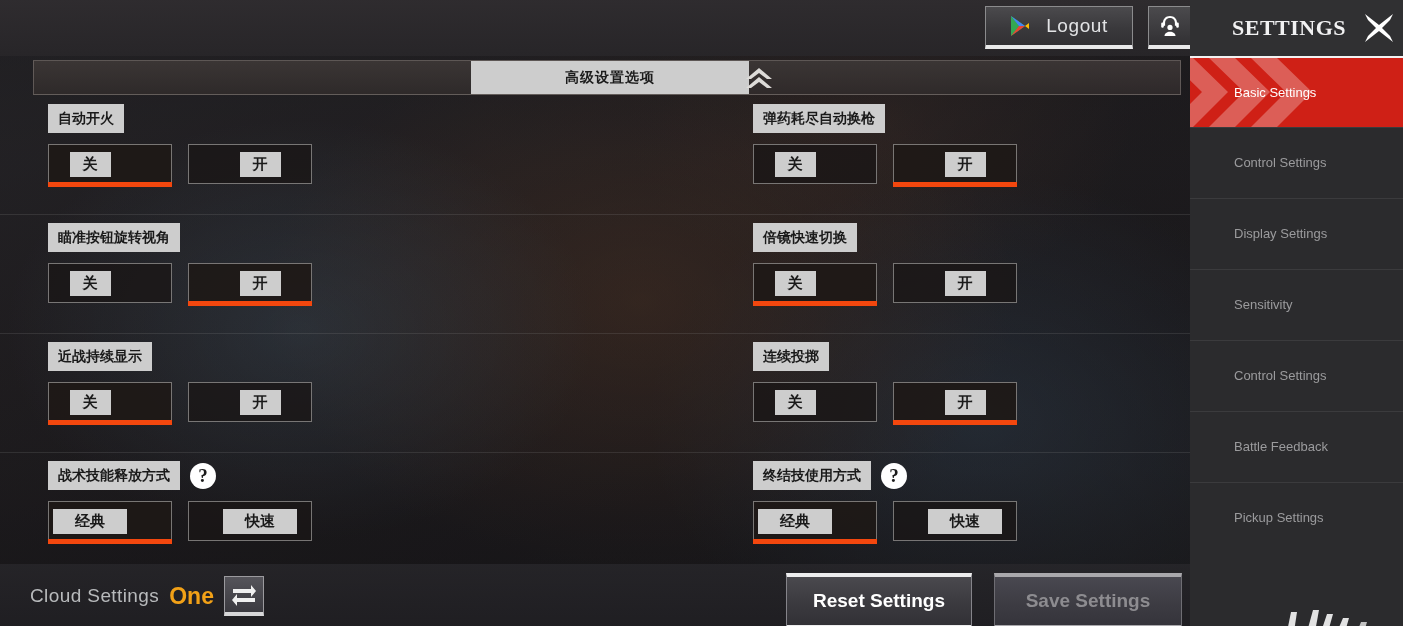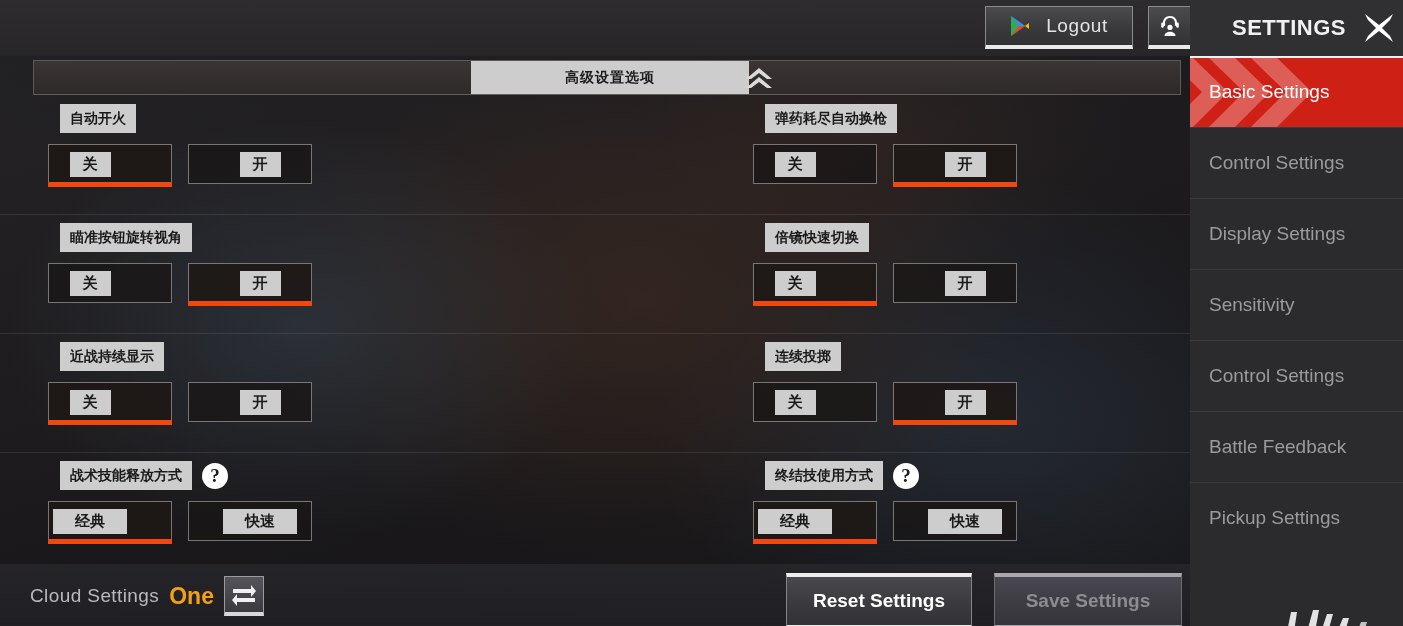--- a/index.html
+++ b/index.html
@@ -126,21 +126,21 @@
     display: inline-block;
     height: 29px;
     background: #cdcdcd;
     color: #1a1a1a;
     font-size: 14px;
     font-weight: bold;
     line-height: 29px;
     padding: 0 10px;
     vertical-align: middle;
   }
-  .label-wrap { display: flex; align-items: center; gap: 10px; margin-left: 12px; }
+  .label-wrap { display: flex; align-items: center; gap: 10px; }
 
   .help-icon {
     width: 26px; height: 26px;
     border-radius: 50%;
     background: #ffffff;
     color: #1b1b1b;
     font-size: 19px; font-weight: bold;
     display: flex; align-items: center; justify-content: center;
     font-family: "Liberation Serif", serif;
   }
@@ -233,38 +233,39 @@
     right: 0; top: 0;
     width: 213px; height: 626px;
     background: #2b2b2d;
   }
   .side-head {
     height: 56px;
     background: #303032;
     display: flex; align-items: center;
     padding-left: 42px;
     gap: 16px;
+    font-family: Liberation Serif, serif;
   }
   .side-head .ttl {
     color: #f1f1f2;
     font-size: 22px;
     font-weight: bold;
     letter-spacing: .5px;
   }
   .side-head .x { width: 34px; height: 34px; }
 
   .side-item {
     position: relative;
     height: 71px;
     border-top: 1px solid rgba(255,255,255,0.08);
     display: flex;
     align-items: center;
-    padding-left: 19px;
+    padding-left: 44px;
     color: #9b9b9d;
-    font-size: 19px;
+    font-size: 13px;
     line-height: 1.2;
     overflow: hidden;
   }
   .side-item.active {
     background: #cf2016;
     color: #ffffff;
     border-top: 2px solid #f2f2f2;
   }
   .side-item.active .chevrons {
     position: absolute;

